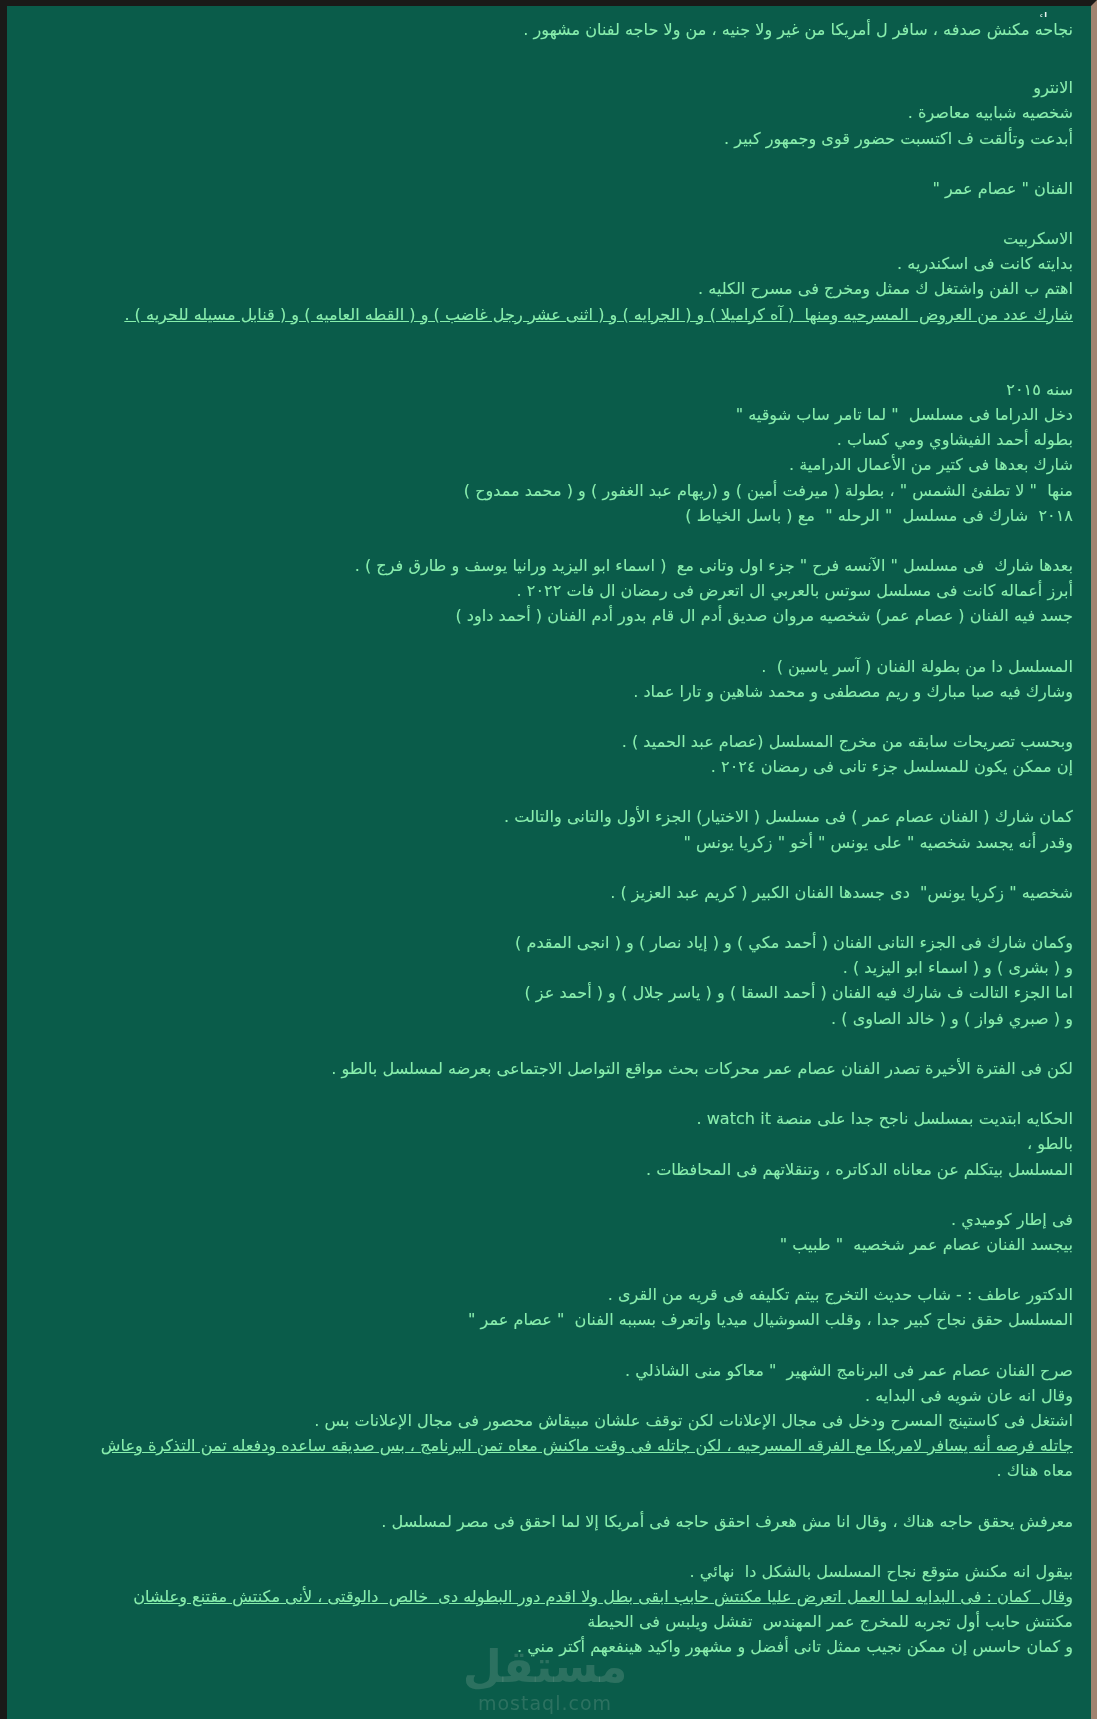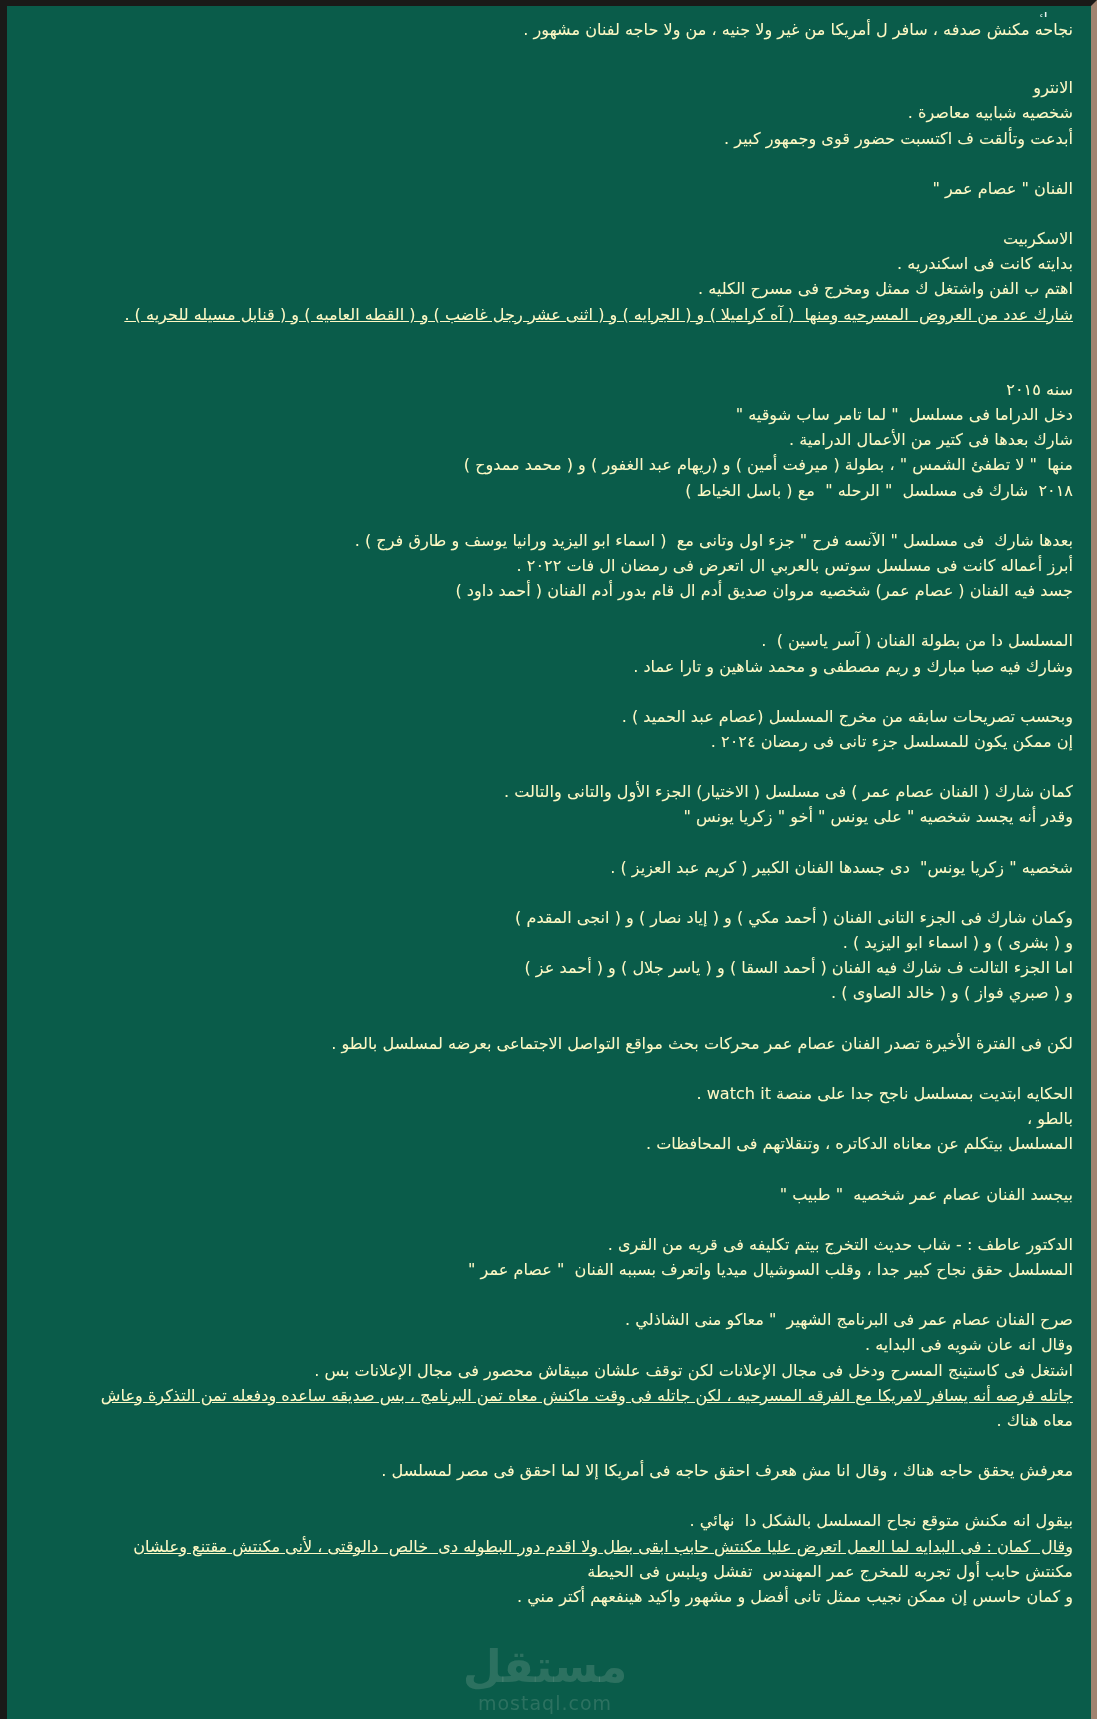--- a/index.html
+++ b/index.html
@@ -42,21 +42,21 @@
     line-height: 25.2px;
     padding-left: 170px;
   }
   .para {
     margin: 0;
     padding: 0;
   }
   .line {
     display: block;
     white-space: pre-wrap;
-    color: #fef9c3;
+    color: #86efac;
     text-shadow: 0 0 1px rgba(255,255,255,0.18);
   }
   .gap-m  { height: 25px; }
   .gap-l  { height: 33px; }
   
   .pl-20  { padding-left: 20px; text-decoration: underline; }
   .pl-60  { padding-left: 60px; }
   .pl-100 { padding-left: 100px; }
   .pl-120 { padding-left: 120px; }
   .pl-140 { padding-left: 140px; }
@@ -139,20 +139,21 @@
     </div>
 
     <div class="gap-m"></div>
 
 
     <div class="gap-m"></div>
 
     <div class="para">
       <span class="line pl-380">سنه ٢٠١٥</span>
       <span class="line pl-260">دخل الدراما فى مسلسل  " لما تامر ساب شوقيه "</span>
+      <span class="line pl-330">بطوله أحمد الفيشاوي ومي كساب .</span>
       <span class="line pl-290">شارك بعدها فى كتير من الأعمال الدرامية .</span>
       <span class="line pl-120">منها  " لا تطفئ الشمس " ، بطولة ( ميرفت أمين ) و (ريهام عبد الغفور ) و ( محمد ممدوح )</span>
       <span class="line pl-230">٢٠١٨  شارك فى مسلسل  " الرحله "  مع ( باسل الخياط )</span>
     </div>
 
     <div class="gap-m"></div>
 
     <div class="para">
       <span class="line pl-100">بعدها شارك  فى مسلسل " الآنسه فرح " جزء اول وتانى مع  ( اسماء ابو اليزيد ورانيا يوسف و طارق فرج ) .</span>
       <span class="line pl-140">أبرز أعماله كانت فى مسلسل سوتس بالعربي ال اتعرض فى رمضان ال فات ٢٠٢٢ .</span>
@@ -205,20 +206,21 @@
 
     <div class="para">
       <span class="line pl-230">الحكايه ابتديت بمسلسل ناجح جدا على منصة watch it .</span>
       <span class="line pl-330">بالطو ،</span>
       <span class="line pl-230">المسلسل بيتكلم عن معاناه الدكاتره ، وتنقلاتهم فى المحافظات .</span>
     </div>
 
     <div class="gap-m"></div>
 
     <div class="para">
+      <span class="line pl-330">فى إطار كوميدي .</span>
       <span class="line pl-290">بيجسد الفنان عصام عمر شخصيه  " طبيب "</span>
     </div>
 
     <div class="gap-m"></div>
 
     <div class="para">
       <span class="line pl-200">الدكتور عاطف : - شاب حديث التخرج بيتم تكليفه فى قريه من القرى .</span>
       <span class="line pl-170">المسلسل حقق نجاح كبير جدا ، وقلب السوشيال ميديا واتعرف بسببه الفنان  " عصام عمر "</span>
     </div>
 

